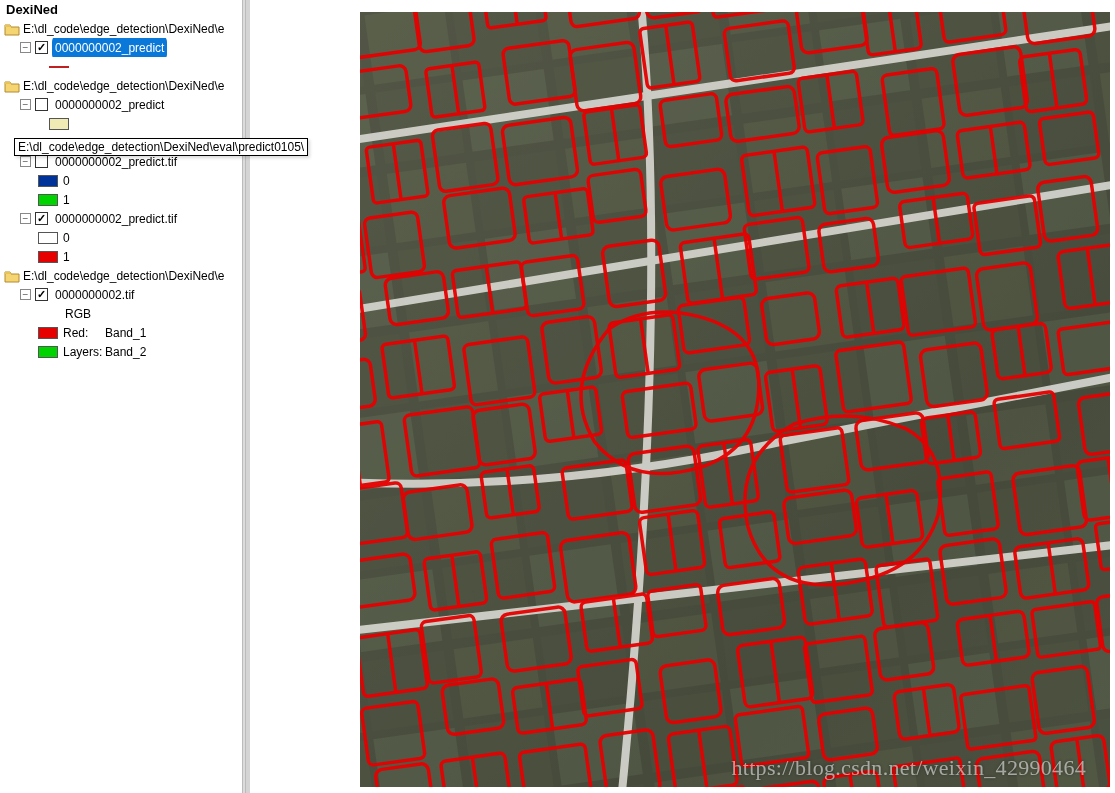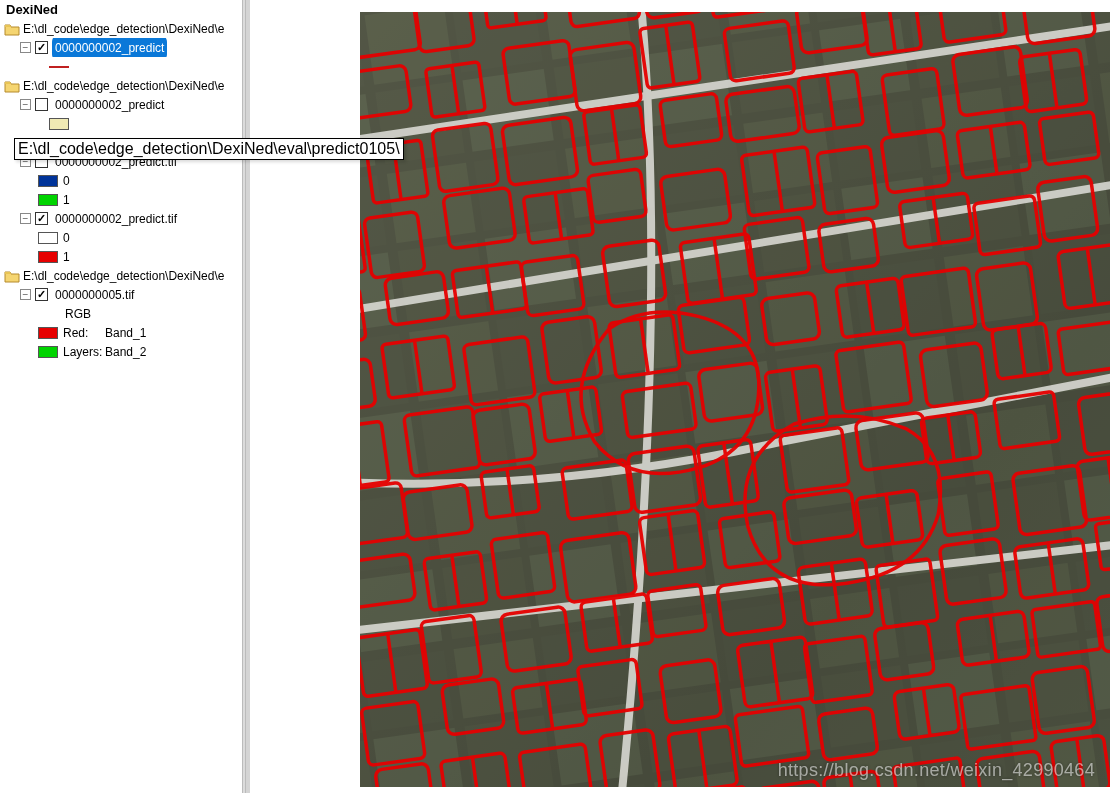--- a/index.html
+++ b/index.html
@@ -115,45 +115,45 @@
     text-overflow: clip;
     flex: 1;
   }
   .tooltip-box {
     position: absolute;
     left: 14px;
     top: 138px;
     background: #fff;
     border: 1px solid #000;
     padding: 1px 3px;
-    font-size: 16px;
+    font-size: 12px;
     white-space: nowrap;
     z-index: 10;
     box-shadow: 2px 2px 3px rgba(0,0,0,0.15);
   }
   .map-area {
     margin-left: 110px;
     width: 750px;
     height: 775px;
     margin-top: 12px;
     position: relative;
     overflow: hidden;
   }
   .map-svg {
     width: 100%;
     height: 100%;
     display: block;
   }
   .watermark {
     position: absolute;
-    right: 15px;
+    right: 24px;
     bottom: 6px;
     color: rgba(255,255,255,0.55);
-    font-size: 18px;
-    font-family: Liberation Sans, sans-serif;
+    font-size: 22px;
+    font-family: Liberation Serif, serif;
     letter-spacing: 0.3px;
     text-shadow: 0 0 3px rgba(0,0,0,0.4);
     pointer-events: none;
   }
 </style>
 </head>
 <body>
 
 <div class="sidebar">
   <div class="sidebar-inner-border"></div>
@@ -236,21 +236,21 @@
       <svg viewBox="0 0 16 14">
           <path d="M1 3h5l1 2h8v8H1z" fill="#f5d571" stroke="#b58a2d"></path>
           <path d="M1 3h5l1 2H1z" fill="#e8c455"></path>
         </svg>
     </span>
     <span class="path-text">E:\dl_code\edge_detection\DexiNed\e</span>
   </div>
   <div class="tree-row indent1">
     <span class="expander">−</span>
     <span class="checkbox checked"></span>
-    <span class="label-text">0000000005.tif</span>
+    <span class="label-text">0000000002.tif</span>
   </div>
   <div class="tree-row indent2">
     <span style="width:29px"></span>
     <span>RGB</span>
   </div>
   <div class="tree-row indent3">
     <span class="swatch swatch-red"></span>
     <span style="width:42px">Red:</span>
     <span>Band_1</span>
   </div>

